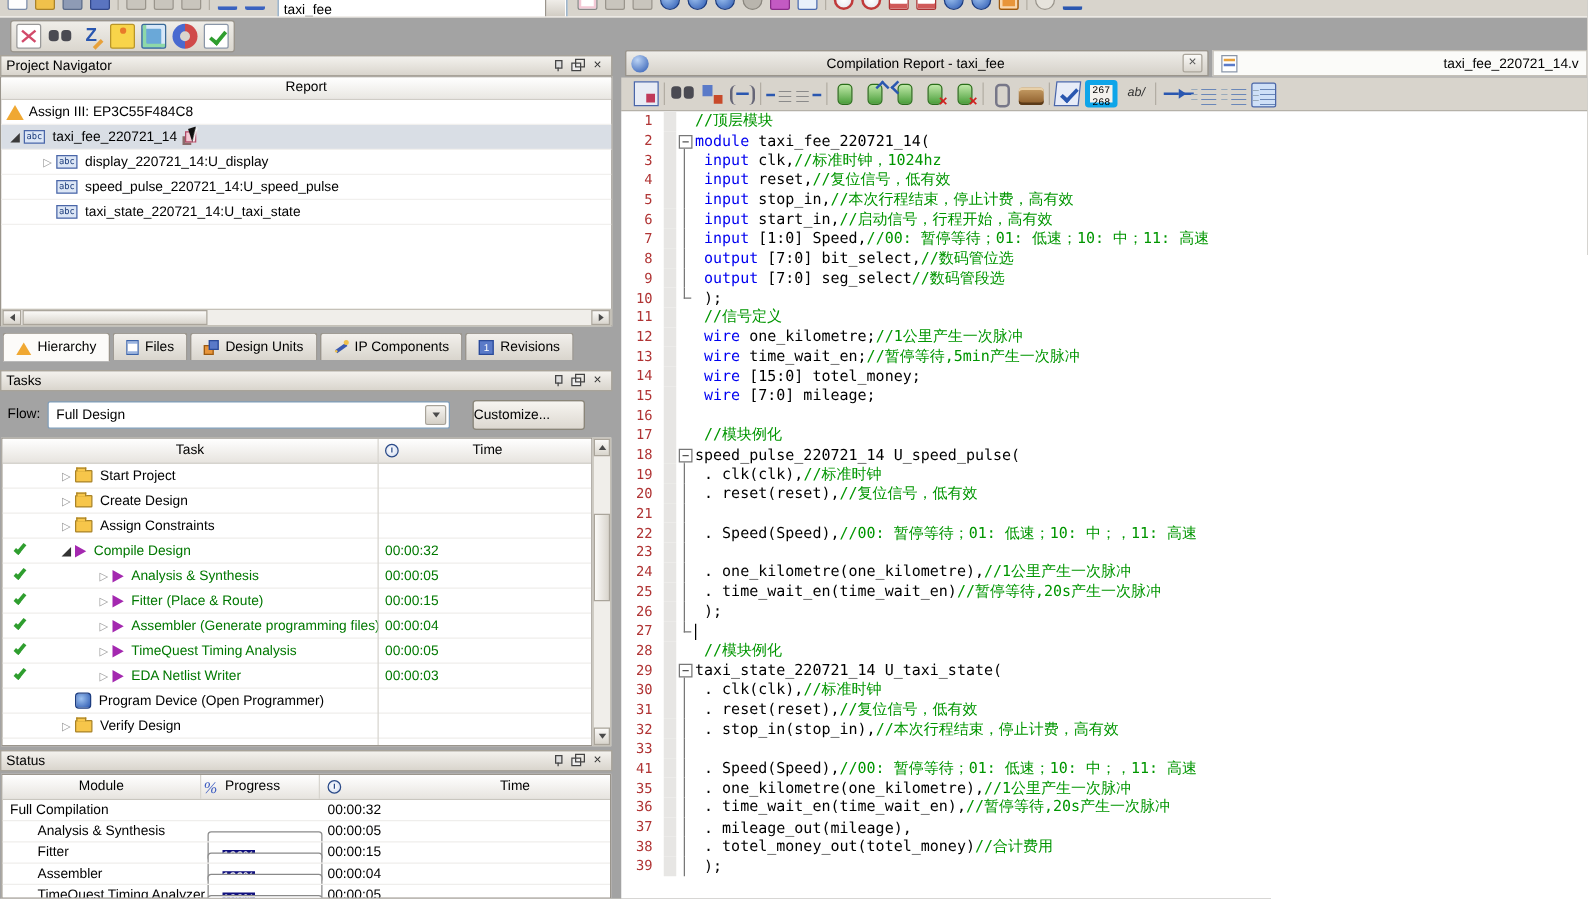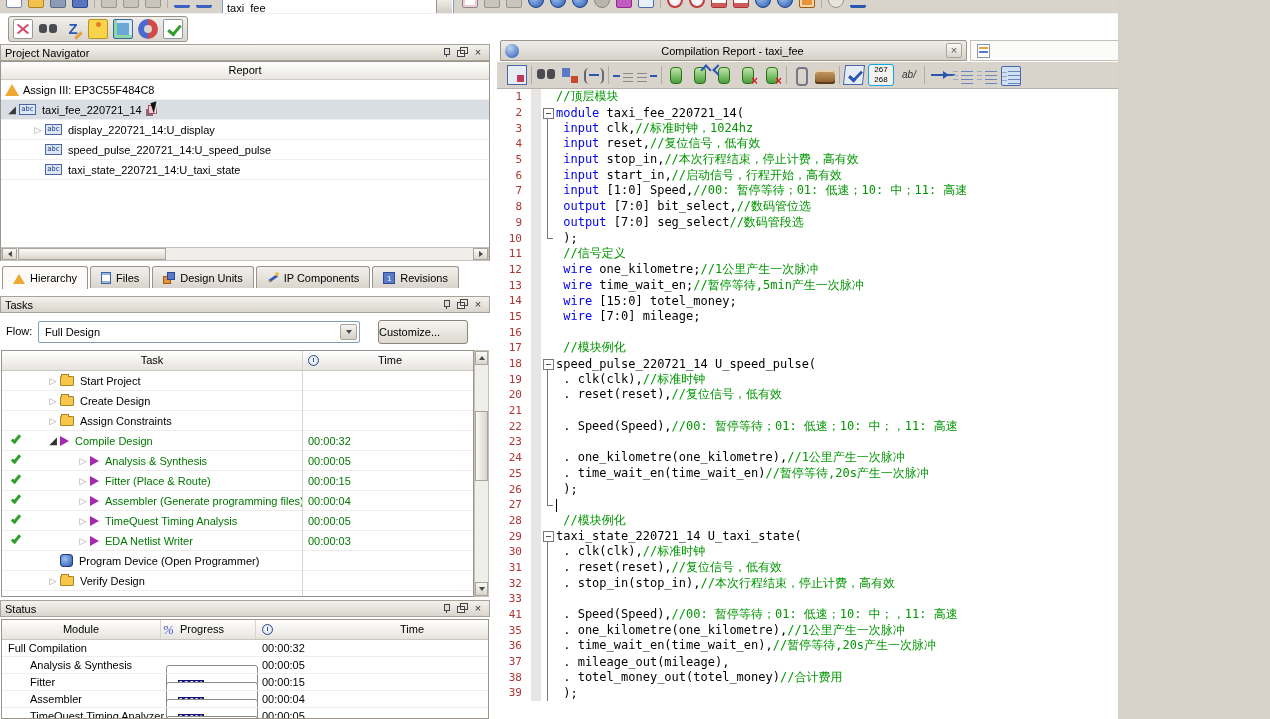--- a/index.html
+++ b/index.html
@@ -1,17 +1,17 @@
 <!DOCTYPE html>
 <html><head>
 <meta charset="utf-8">
 <style>
   * { margin:0; padding:0; box-sizing:border-box; }
   html,body { background:#d6d2ca; }
-  #app { position:relative; width:1118px; height:719px; background:#ffffff;
+  #app { position:relative; width:1270px; height:719px; background:#a3a3a3;
          font-family:"Liberation Sans", sans-serif; font-size:11px; color:#000; overflow:hidden; }
 
   
   #tb1 { position:absolute; left:0; top:0; width:1270px; height:14px; background:#d8d4cc;
          border-bottom:1px solid #f2f0ec; overflow:hidden; }
   #tb1 .strip { position:absolute; left:6px; top:-8px; display:flex; align-items:center; gap:6px; }
   .blob { width:16px; height:16px; border-radius:2px; flex:none; }
   .b-page  { background:#fdfdfd; border:1px solid #7a8ba8; }
   .b-fold  { background:#f0c14b; border:1px solid #a9822a; }
   .b-flop1 { background:#8e9bb5; border:1px solid #5a6a88; }
@@ -191,22 +191,22 @@
   .e-bk::before { content:""; position:absolute; left:4px; top:2px; width:10px; height:15px; border-radius:4px;
                   background:linear-gradient(#bfe8a8,#4a9e3a); border:1px solid #2a6e1a; }
   .e-bk.up::after { content:""; position:absolute; right:0; top:1px; width:6px; height:6px; border-top:2px solid #2a57b0; border-right:2px solid #2a57b0; transform:rotate(-45deg); }
   .e-bk.lf::after { content:""; position:absolute; left:0; top:1px; width:6px; height:6px; border-top:2px solid #2a57b0; border-left:2px solid #2a57b0; transform:rotate(-45deg); }
   .e-bk.x1::after,.e-bk.x2::after { content:"×"; position:absolute; right:0; bottom:-3px; color:#d02020; font-weight:bold; font-size:12px; }
   .e-clip::before { content:""; position:absolute; left:5px; top:2px; width:8px; height:15px; border:2px solid #778; border-radius:4px; }
   .e-scroll { background:linear-gradient(#c8a068,#8a5a28); border-radius:3px; height:14px; margin-top:3px;
               box-shadow:inset 0 2px 0 #e8d0a8, inset 0 -2px 0 #5a3a18; }
   .e-anal { background:#e8ecf8; border:1px solid #4a66a8; transform:skewX(-6deg); }
   .e-anal::after { content:""; position:absolute; left:4px; top:5px; width:10px; height:5px; border-left:3px solid #2a57b0; border-bottom:3px solid #2a57b0; transform:rotate(-50deg); }
-  .e-badge { width:26px; height:22px; background:#f4f2ee; border:1px solid #0ea5e9; border-radius:3px;
-             font-size:8px; line-height:10px; text-align:center; font-family:Liberation Sans, sans-serif; }
+  .e-badge { width:26px; height:22px; background:#f4f2ee; border:4px solid #0ea5e9; border-radius:3px;
+             font-size:8px; line-height:10px; text-align:center; font-family:Liberation Mono, monospace; }
   .e-abtxt { width:22px; font-size:10px; font-style:italic; color:#333; line-height:20px; text-align:center; }
   .e-goto::after { content:""; position:absolute; left:2px; top:9px; width:12px; height:2px; background:#2a57b0; box-shadow:12px 0 0 #2a57b0; }
   .e-goto::before { content:""; position:absolute; right:0; top:6px; width:0; height:0; border-left:6px solid #2a57b0; border-top:4px solid transparent; border-bottom:4px solid transparent; }
   .e-list { background:repeating-linear-gradient(#0000 0 3px,#6a87b8 3px 4px) right/12px 16px no-repeat; margin-top:2px; }
   .e-list::before { content:""; position:absolute; left:0; top:2px; width:5px; height:14px; background:repeating-linear-gradient(#0000 0 3px,#9ab 3px 4px); }
   .eti.active { border:1px solid #4a66a8; background-color:#cfe0f7; border-radius:2px; }
 
   
   #editor { position:absolute; left:497px; top:89px; width:773px; height:630px; background:#fff; overflow:hidden; }
   .cl { height:15.7px; display:flex; align-items:center; }

